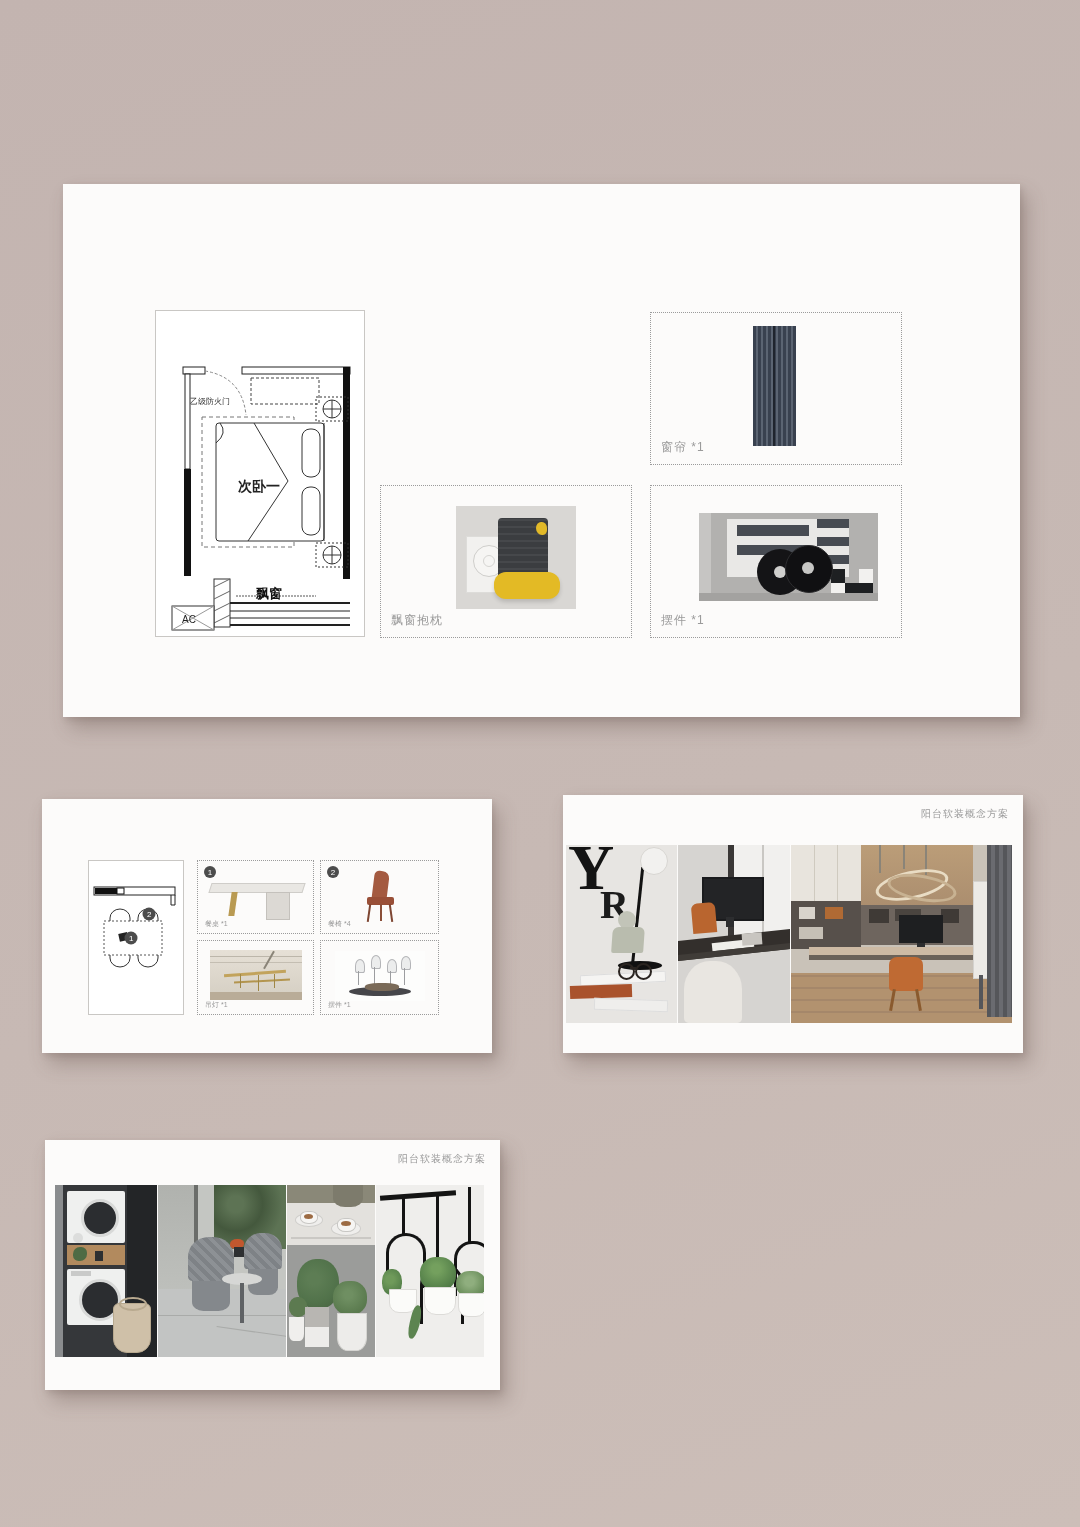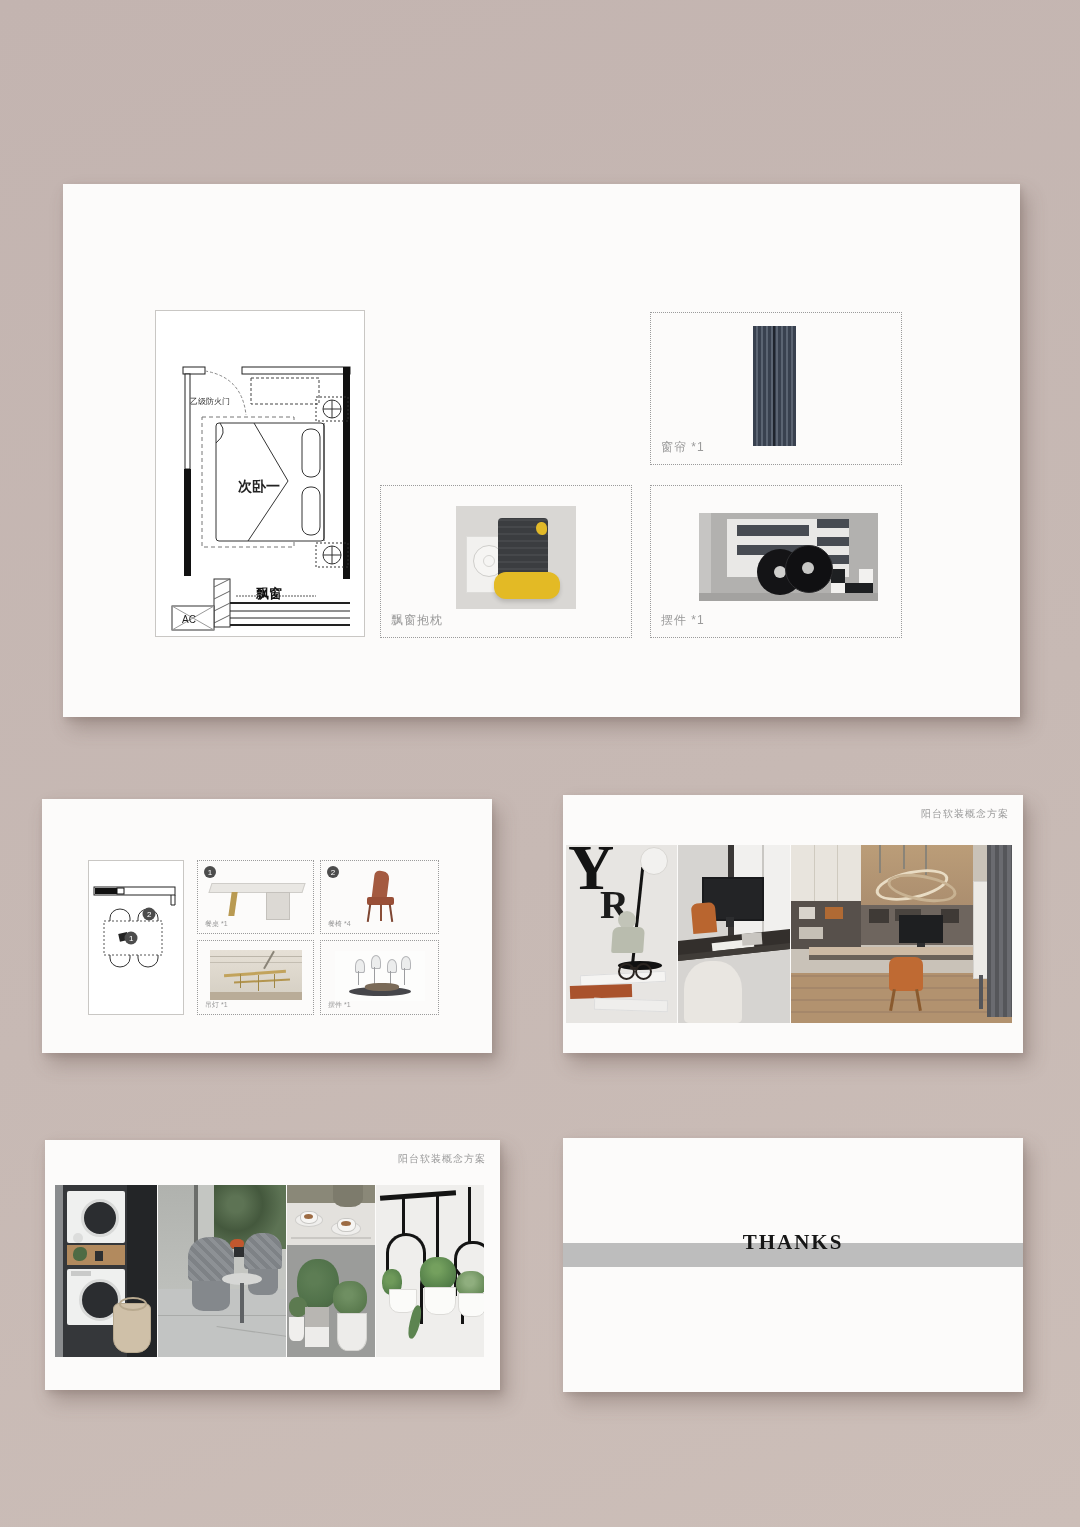--- a/index.html
+++ b/index.html
@@ -335,18 +335,14 @@
         <div class="abs" style="left:44px;top:72px;width:36px;height:34px;background:radial-gradient(circle at 45% 35%,#74a05e 15%,#4f7a46 75%);border-radius:45%;"></div>
         <div class="abs" style="left:80px;top:86px;width:30px;height:26px;background:radial-gradient(circle at 45% 40%,#8fae7e 20%,#5f8450 80%);border-radius:45%;"></div>
         <div class="abs" style="left:13px;top:104px;width:26px;height:22px;background:#fbfbf9;border:1px solid #dcdbd8;border-radius:0 0 10px 10px;"></div>
         <div class="abs" style="left:48px;top:102px;width:30px;height:26px;background:#fbfbf9;border:1px solid #dcdbd8;border-radius:0 0 12px 12px;"></div>
         <div class="abs" style="left:82px;top:108px;width:26px;height:22px;background:#fbfbf9;border:1px solid #dcdbd8;border-radius:0 0 10px 10px;"></div>
         <div class="abs" style="left:34px;top:120px;width:10px;height:34px;background:#5c8450;border-radius:40% 60% 50% 50%;transform:rotate(14deg);"></div>
       </div>
     </div>
   </section>
 
-  <section class="slide" style="left:563px;top:1138px;width:460px;height:254px;">
-    <div class="abs" style="left:0;top:105px;width:460px;height:24px;background:#bdbdbd;"></div>
-    <div class="abs" style="left:0;top:92px;width:460px;text-align:center;font-family:'Liberation Serif','DejaVu Serif',serif;font-weight:bold;font-size:21px;letter-spacing:2px;color:#161616;">THANKS</div>
-  </section>
 
 </div>
 
 </body></html>

